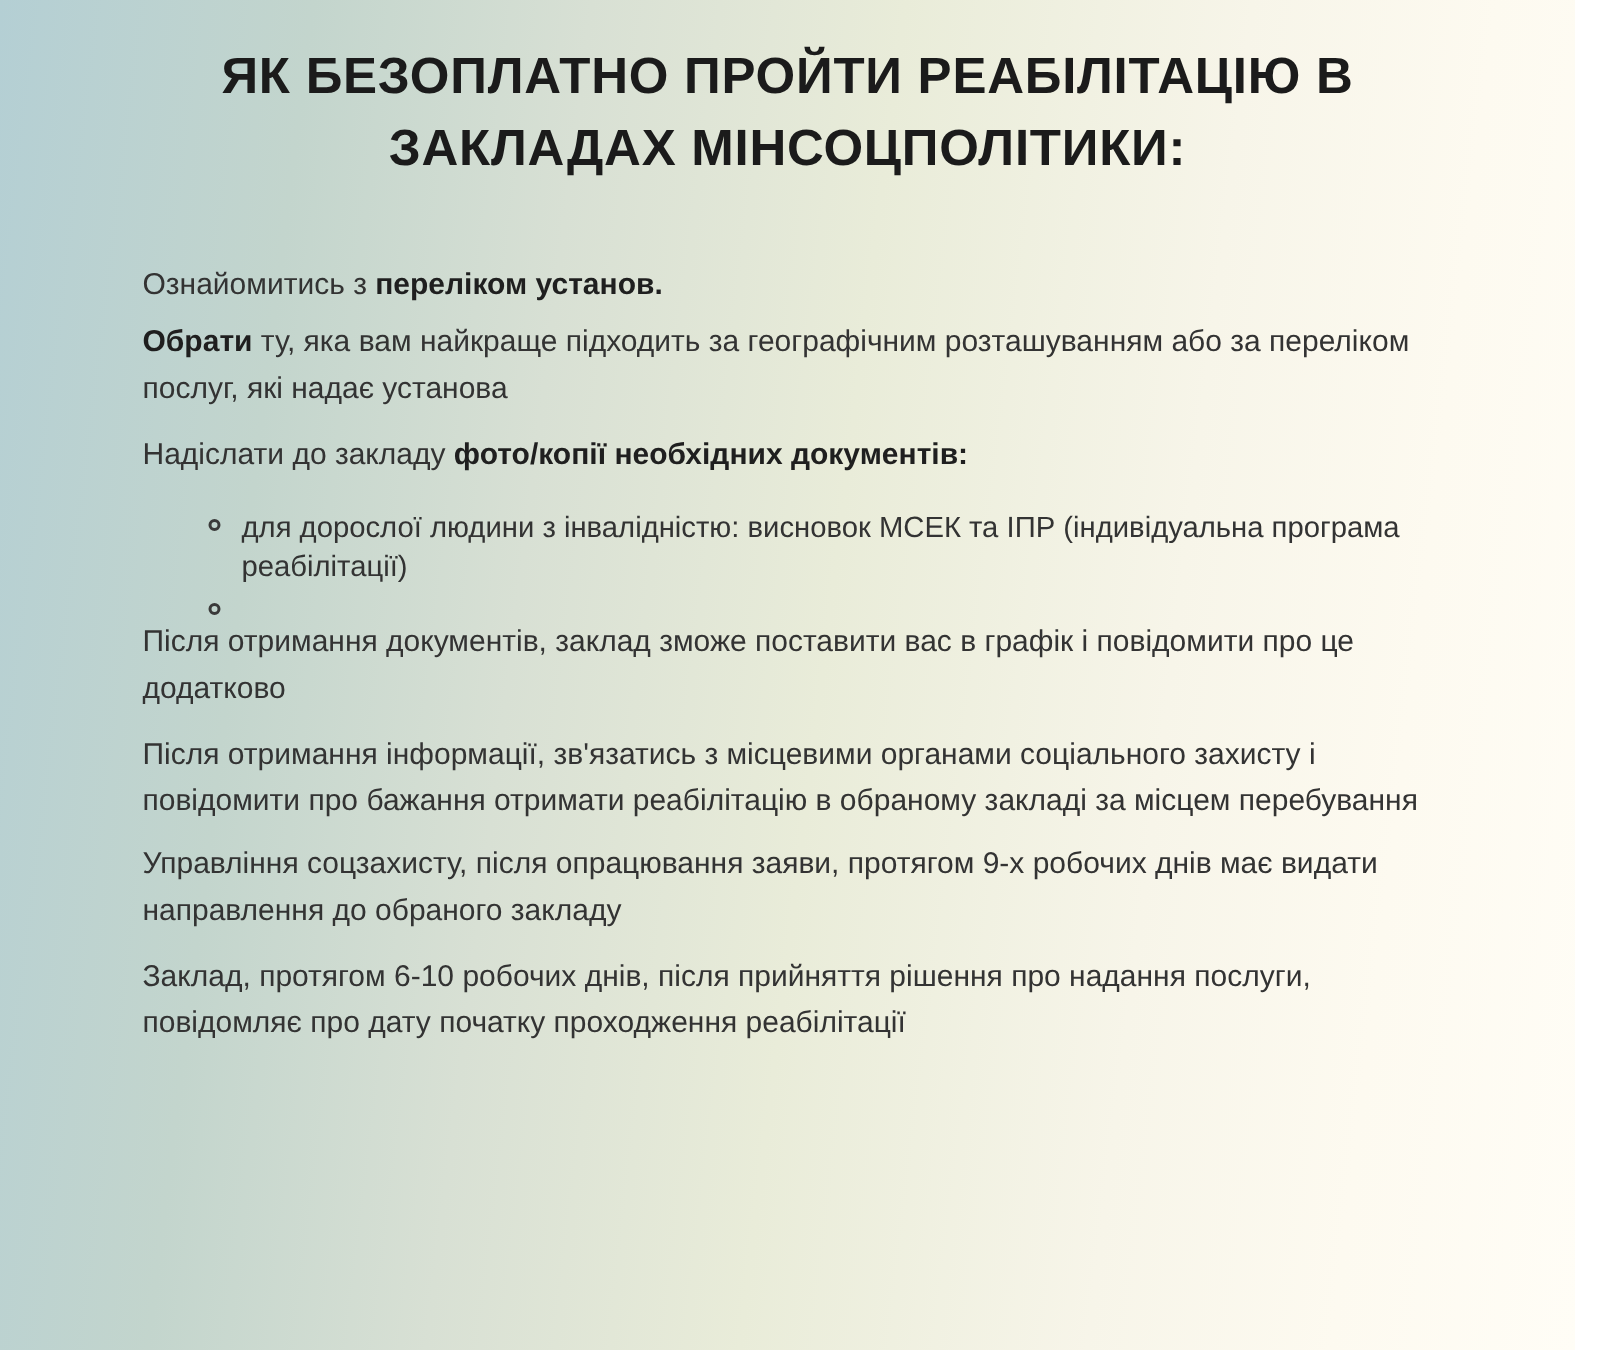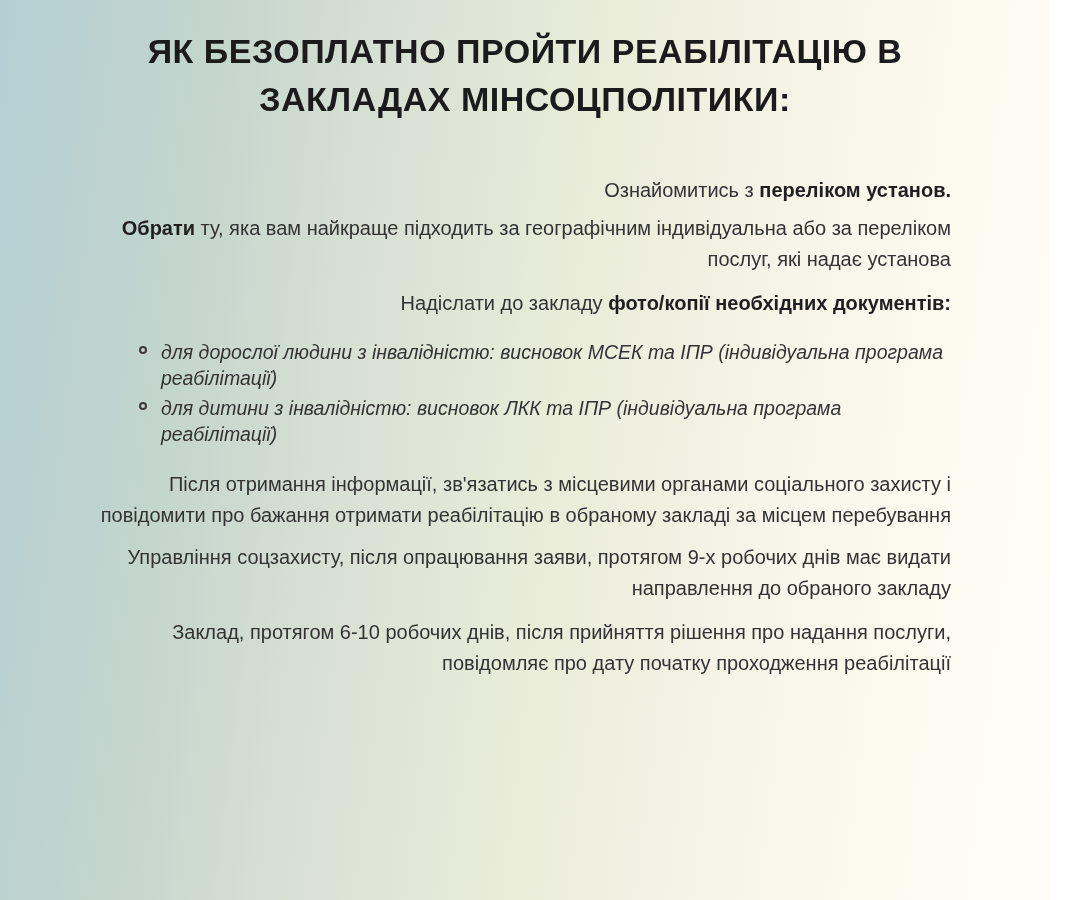--- a/index.html
+++ b/index.html
@@ -41,37 +41,35 @@
   .content {
     margin-top: 52px;
     padding-left: 95px;
     padding-right: 99px;
     color: #333333;
     font-size: 20px;
     line-height: 31px;
   }
   .content p {
     margin: 0;
-    text-align: right;
   }
   .content b {
     color: #1f1f1f;
     font-weight: 700;
   }
   .mb-s  { margin-bottom: 7px !important; }
   .mb-m  { margin-bottom: 13px !important; }
   .mb-m2 { margin-bottom: 11px !important; }
   .mb-l  { margin-bottom: 20px !important; }
   .doc-list {
     list-style: none;
     margin: 0 0 22px 0;
     padding: 0 0 0 44px;
     font-size: 19.5px;
     line-height: 26px;
-    font-style: italic;
   }
   .doc-list li {
     position: relative;
     padding-left: 22px;
     margin-bottom: 4px;
   }
   .bullet-circle {
     position: absolute;
     left: 0;
     top: 7px;
@@ -90,30 +88,31 @@
 
   <h1 class="poster-title">
     <span class="title-line">ЯК БЕЗОПЛАТНО ПРОЙТИ РЕАБІЛІТАЦІЮ В</span>
     <span class="title-line">ЗАКЛАДАХ МІНСОЦПОЛІТИКИ:</span>
   </h1>
 
   <div class="content">
 
     <p class="mb-s"><span>Ознайомитись з </span><b>переліком установ.</b></p>
 
-    <p class="mb-m"><b>Обрати</b><span> ту, яка вам найкраще підходить за географічним індивідуальна або за переліком послуг, які надає установа</span></p>
+    <p class="mb-m"><b>Обрати</b><span> ту, яка вам найкраще підходить за географічним розташуванням або за переліком послуг, які надає установа</span></p>
 
 
     <p class="mb-l"><span>Надіслати до закладу </span><b>фото/копії необхідних документів:</b></p>
 
     <ul class="doc-list">
       <li><span class="bullet-circle"></span><span>для дорослої людини з інвалідністю: висновок МСЕК та ІПР (індивідуальна програма реабілітації)</span></li>
-      <li><span class="bullet-circle"></span><span>для дитини з інвалідністю: висновок ЛКК та ІПР (індивідуальна програма реабілітації)</span></li>
+      <li><span class="bullet-circle"></span></li>
     </ul>
 
+    <p class="mb-m">Після отримання документів, заклад зможе поставити вас в графік і повідомити про це додатково</p>
 
     <p class="mb-m2">Після отримання інформації, зв'язатись з місцевими органами соціального захисту і повідомити про бажання отримати реабілітацію в обраному закладі за місцем перебування</p>
 
     <p class="mb-m">Управління соцзахисту, після опрацювання заяви, протягом 9-х робочих днів має видати направлення до обраного закладу</p>
 
     <p>Заклад, протягом 6-10 робочих днів, після прийняття рішення про надання послуги, повідомляє про дату початку проходження реабілітації</p>
 
   </div>
 </div>
 

